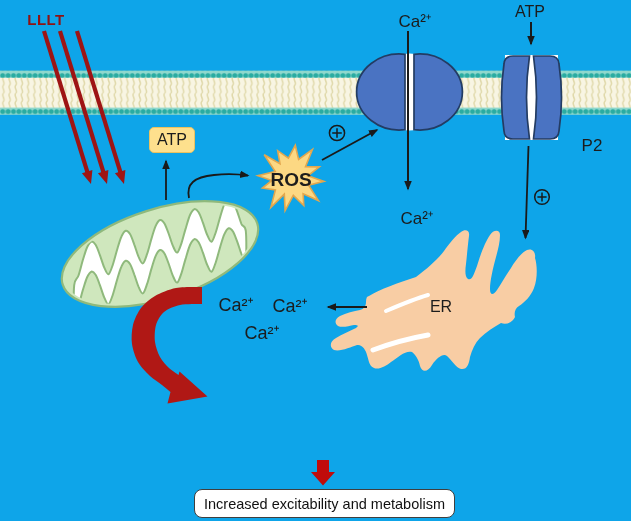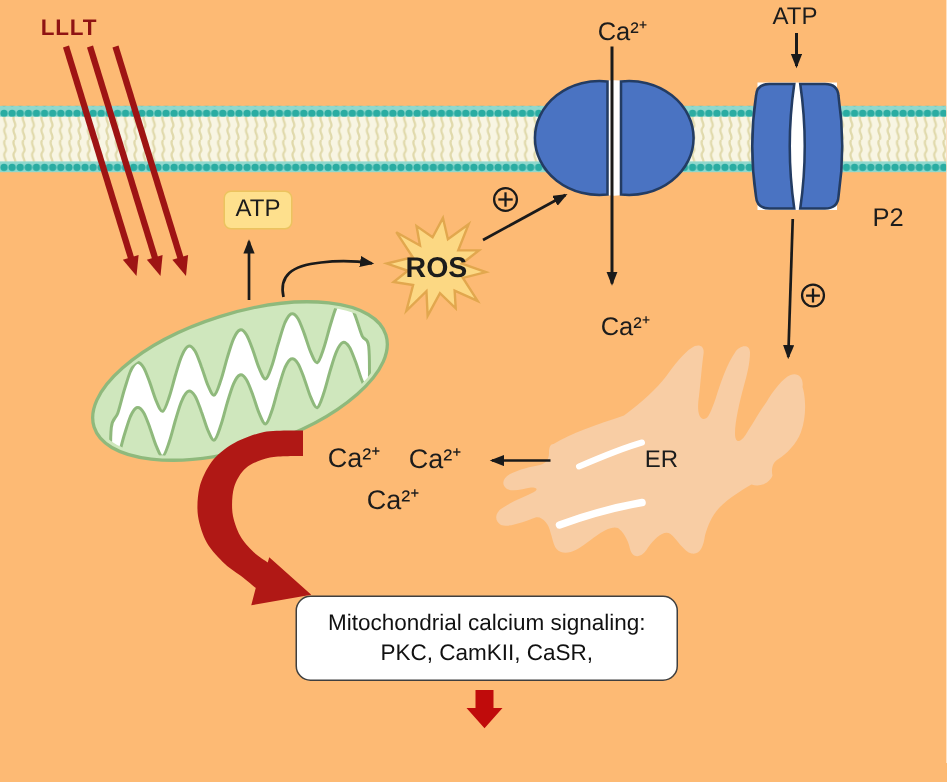--- a/index.html
+++ b/index.html
@@ -1,18 +1,18 @@
 <!DOCTYPE html>
 <html><head>
 <meta charset="utf-8">
 <style>
   html,body { margin:0; padding:0; background:#ffffff; }
   #figure {
     position:relative; width:631px; height:521px; overflow:hidden;
-    background:#fdba74; font-family:"Liberation Sans", sans-serif;
+    background:#0ea5e9; font-family:"Liberation Sans", sans-serif;
   }
   #shapes { position:absolute; left:0; top:0; }
   .lbl { position:absolute; transform:translate(-50%,-50%); white-space:nowrap;
          color:#1c1c1c; font-size:17px; line-height:1; }
   #lllt-label { left:46px; top:19px; font-size:15px; font-weight:bold; color:#8f1313; letter-spacing:0.5px; }
   #ca-extracellular { left:415px; top:21px; }
   #atp-extracellular { left:530px; top:12px; font-size:16px; }
   #p2-label { left:567px; top:145px;margin-left:25px; }
   #ca-influx { left:417px; top:218px; }
   #ca-cyto-1 { left:236px; top:305px; font-size:18px; }
@@ -139,17 +139,16 @@
   <span class="lbl" id="ca-cyto-1">Ca²⁺</span>
   <span class="lbl" id="ca-cyto-2">Ca²⁺</span>
   <span class="lbl" id="ca-cyto-3">Ca²⁺</span>
   <span class="lbl" id="er-label">ER</span>
   <span class="lbl" id="ros-label">ROS</span>
 
   <div id="atp-box">
     <span>ATP</span>
   </div>
 
-  <div class="flowbox" id="signaling-box">
-    <span>Mitochondrial calcium signaling:</span>
-    <span>PKC, CamKII, CaSR,</span>
+  <div class="flowbox" id="outcome-box">
+    <span>Increased excitability and metabolism</span>
   </div>
 </div>
 
 </body></html>

